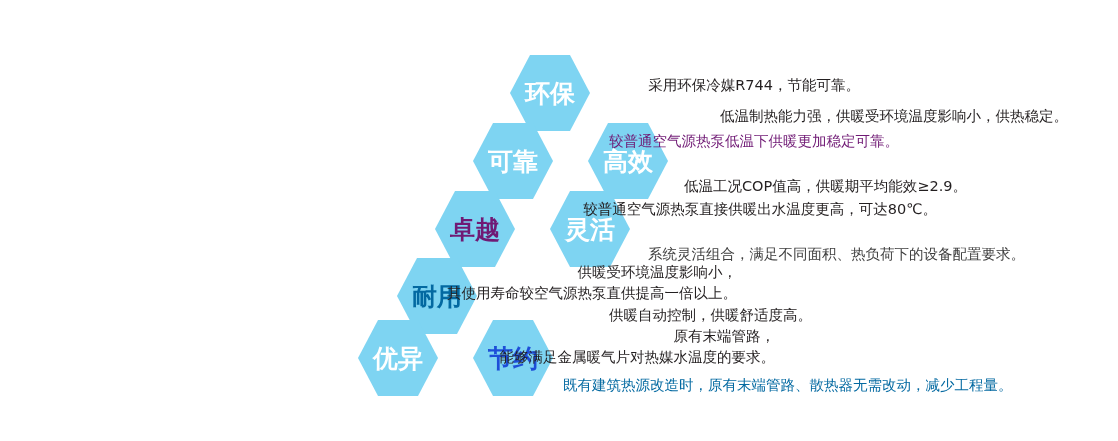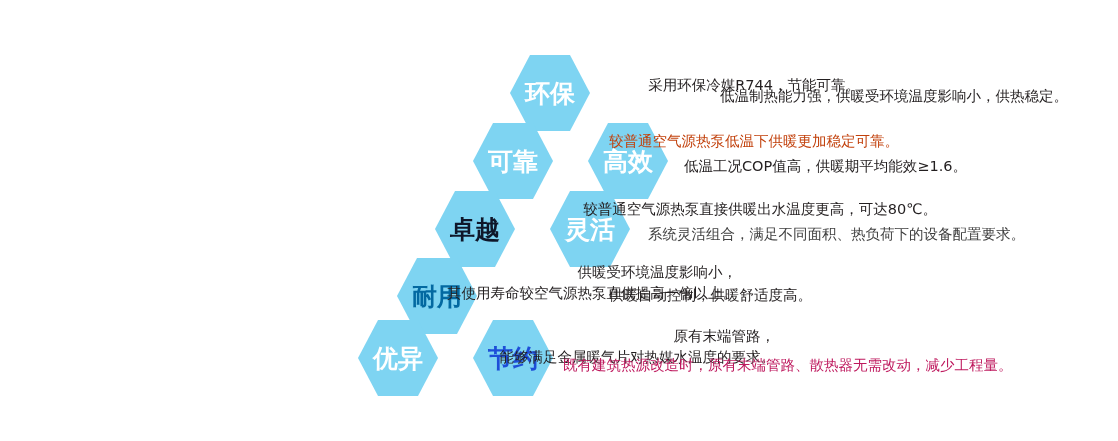--- a/index.html
+++ b/index.html
@@ -41,56 +41,57 @@
     color: #231f20;
     font-size: 14.5px;
     line-height: 21px;
     white-space: pre-line;
   }
   .caption.left {
     text-align: right;
   }
   .caption.right {
     text-align: left;
+    margin-top: 20px;
   }
 </style>
 </head>
 <body>
 
 <div id="canvas" style="background: rgb(255, 255, 255);">
 
 <div class="hex" style="left: 510px; top: 55px; --hexcolor: #7ed4f2;">
       <span class="hex-label" style="color: rgb(255, 255, 255);">环保</span>
     </div>
     <div class="hex" style="left: 473px; top: 123px; --hexcolor: #7ed4f2;">
       <span class="hex-label" style="color: rgb(255, 255, 255);">可靠</span>
     </div>
     <div class="hex" style="left: 588px; top: 123px; --hexcolor: #7ed4f2;">
       <span class="hex-label" style="color: rgb(255, 255, 255);">高效</span>
     </div>
     <div class="hex" style="left: 435px; top: 191px; --hexcolor: #7ed4f2;">
-      <span class="hex-label" style="color: #0f172a;">卓越</span>
+      <span class="hex-label" style="color: #701a75;">卓越</span>
     </div>
     <div class="hex" style="left: 550px; top: 191px; --hexcolor: #7ed4f2;">
       <span class="hex-label" style="color: rgb(255, 255, 255);">灵活</span>
     </div>
     <div class="hex" style="left: 397px; top: 258px; --hexcolor: #7ed4f2;">
       <span class="hex-label" style="color: #0369a1;">耐用</span>
     </div>
     <div class="hex" style="left: 358px; top: 320px; --hexcolor: #7ed4f2;">
       <span class="hex-label" style="color: rgb(255, 255, 255);">优异</span>
     </div>
     <div class="hex" style="left: 473px; top: 320px; --hexcolor: #7ed4f2;">
       <span class="hex-label" style="color: #1d4ed8;">节约</span>
     </div>
     <div class="caption left" style="color: rgb(35, 31, 32); top: 75px; right: 258px;">采用环保冷媒R744，节能可靠。</div>
     <div class="caption right" style="color: rgb(35, 31, 32); top: 86px; left: 720px;">低温制热能力强，供暖受环境温度影响小，供热稳定。</div>
-    <div class="caption left" style="color: #c2410c; top: 131px; right: 219px;">较普通空气源热泵低温下供暖更加稳定可靠。</div>
-    <div class="caption right" style="color: rgb(35, 31, 32); top: 156px; left: 684px;">低温工况COP值高，供暖期平均能效≥1.6。</div>
+    <div class="caption left" style="color: #701a75; top: 131px; right: 219px;">较普通空气源热泵低温下供暖更加稳定可靠。</div>
+    <div class="caption right" style="color: rgb(35, 31, 32); top: 156px; left: 684px;">低温工况COP值高，供暖期平均能效≥2.9。</div>
     <div class="caption left" style="color: rgb(35, 31, 32); top: 199px; right: 181px;">较普通空气源热泵直接供暖出水温度更高，可达80℃。</div>
     <div class="caption right" style="color: #404040; top: 224px; left: 648px;">系统灵活组合，满足不同面积、热负荷下的设备配置要求。</div>
     <div class="caption left" style="color: rgb(35, 31, 32); top: 262px; right: 381px;">供暖受环境温度影响小，
 其使用寿命较空气源热泵直供提高一倍以上。</div>
     <div class="caption right" style="color: rgb(35, 31, 32); top: 285px; left: 609px;">供暖自动控制，供暖舒适度高。</div>
     <div class="caption left" style="color: rgb(35, 31, 32); top: 326px; right: 343px;">原有末端管路，
 能够满足金属暖气片对热媒水温度的要求。</div>
-    <div class="caption right" style="color: #be185d; top: 355px; left: 563px;">既有建筑热源改造时，原有末端管路、散热器无需改动，减少工程量。</div>
+    <div class="caption right" style="color: #0369a1; top: 355px; left: 563px;">既有建筑热源改造时，原有末端管路、散热器无需改动，减少工程量。</div>
   </div>
 
 </body></html>

